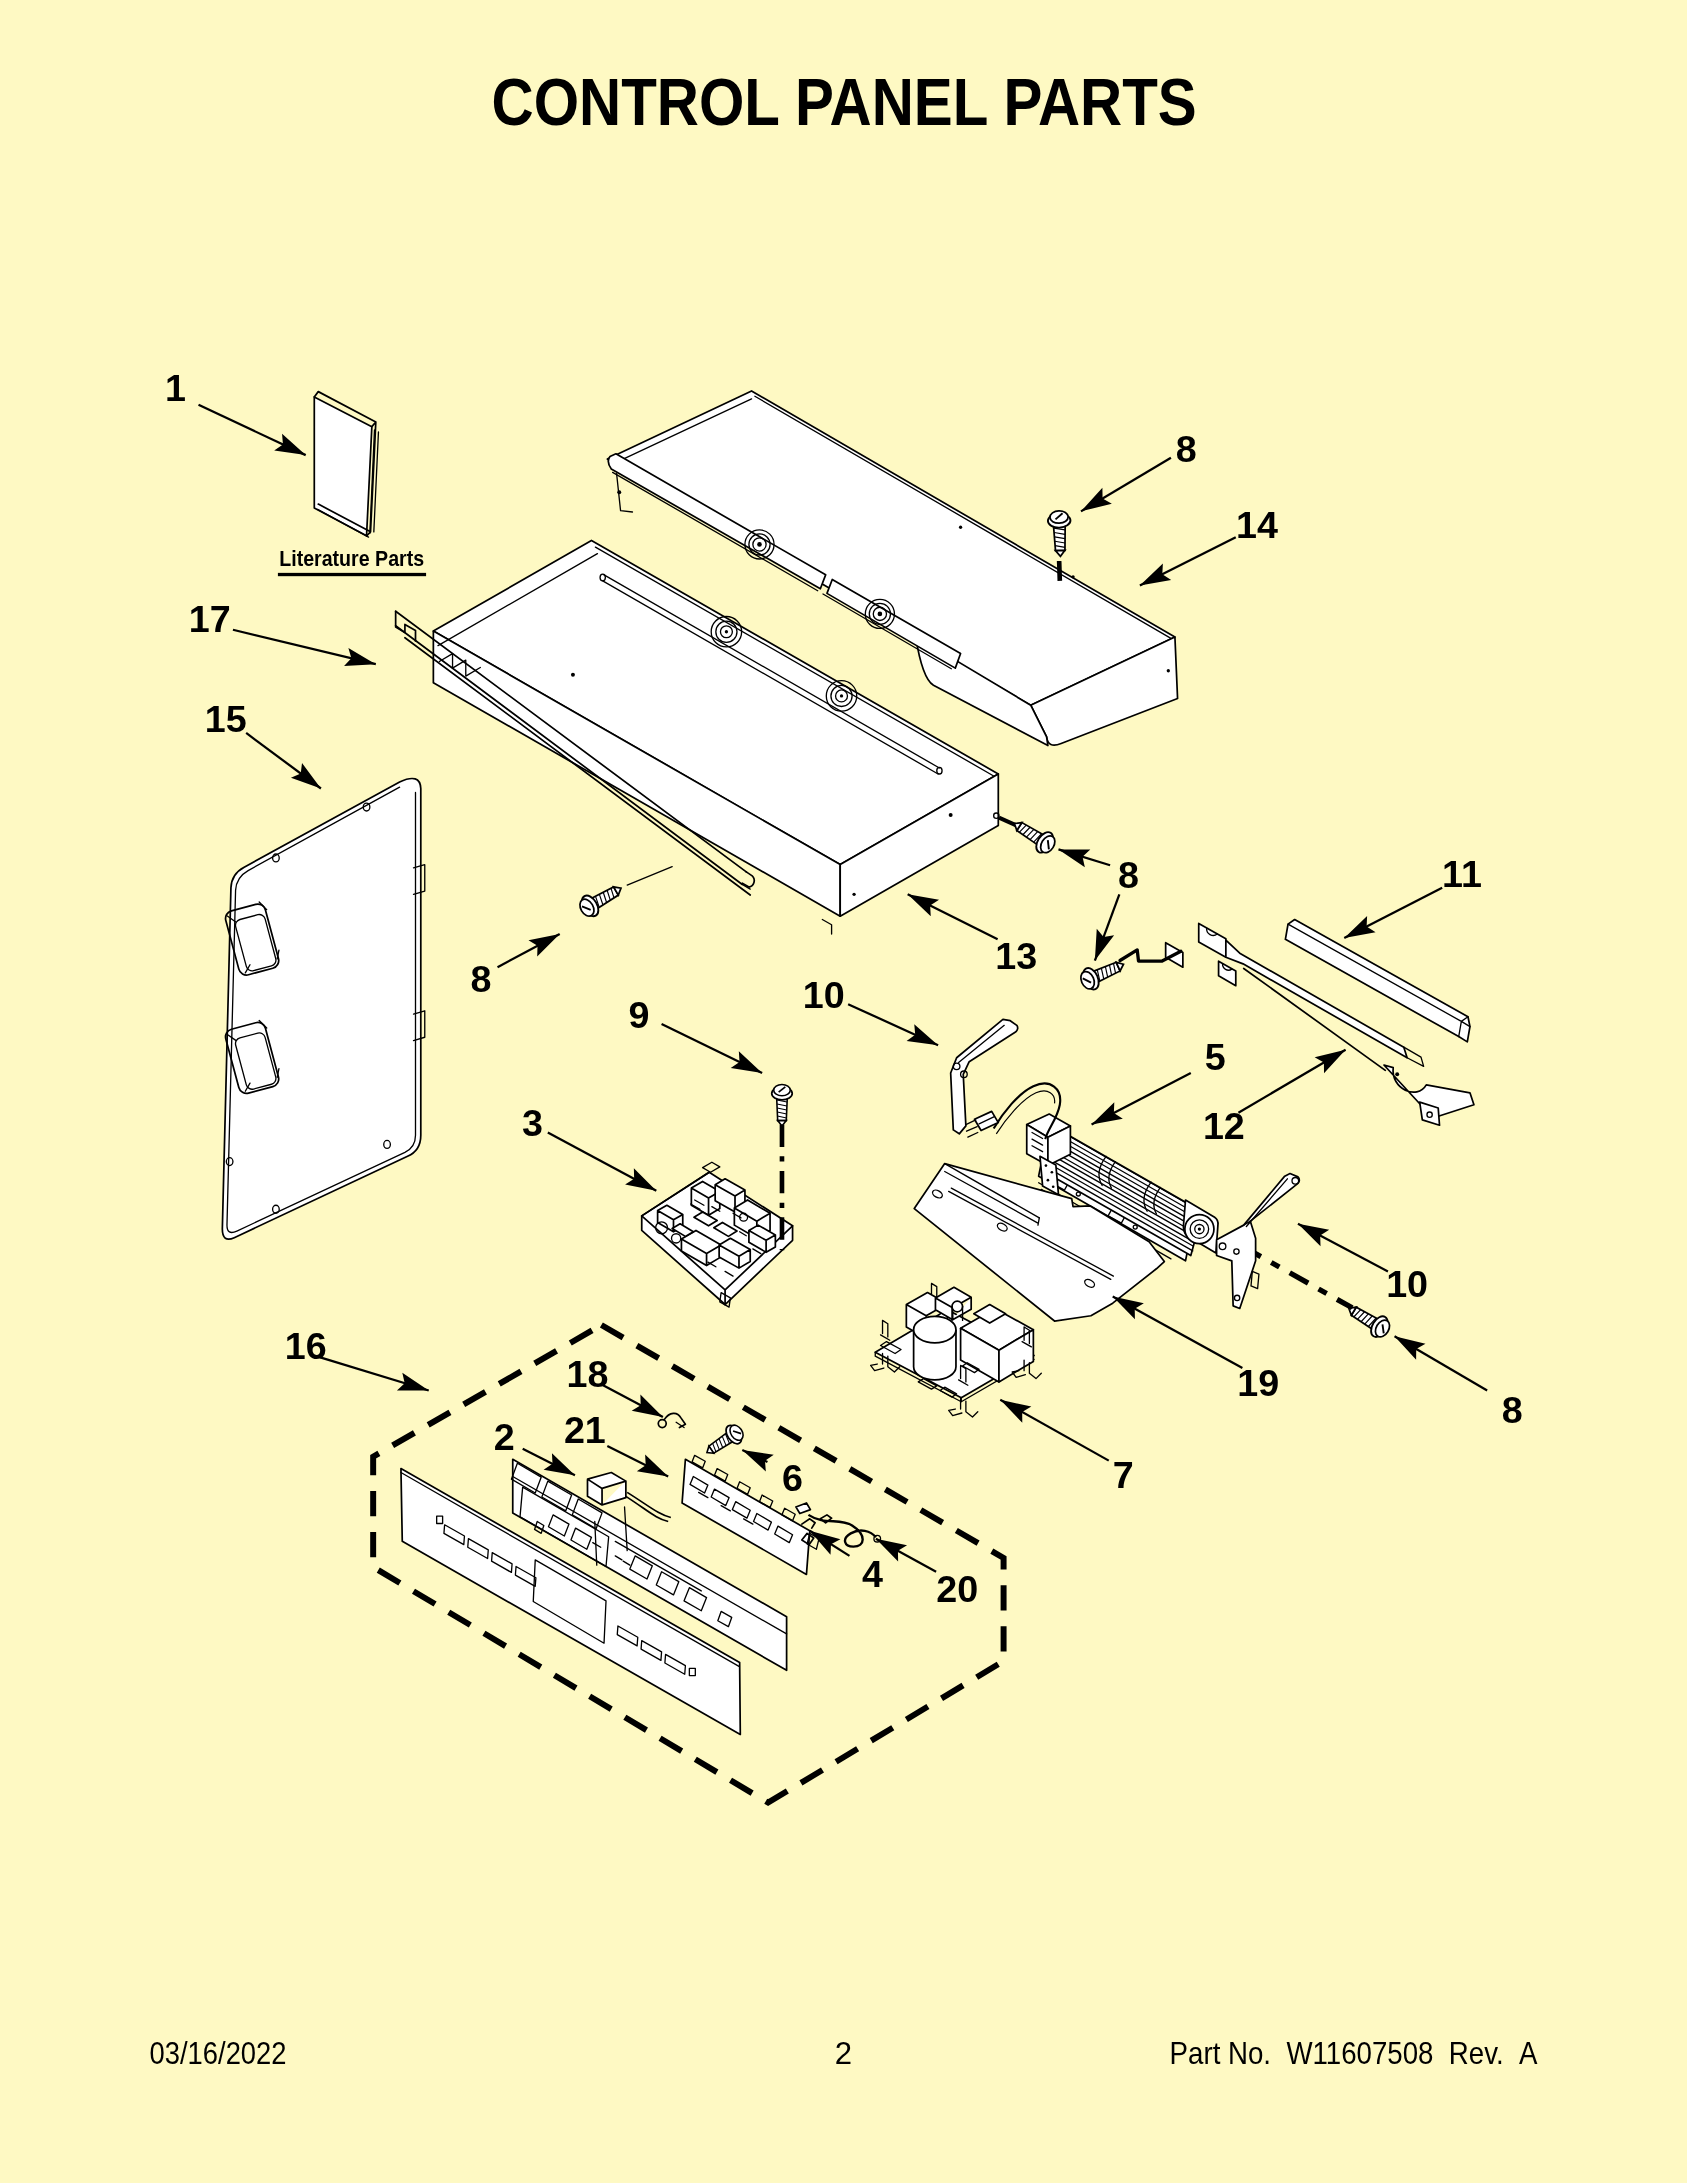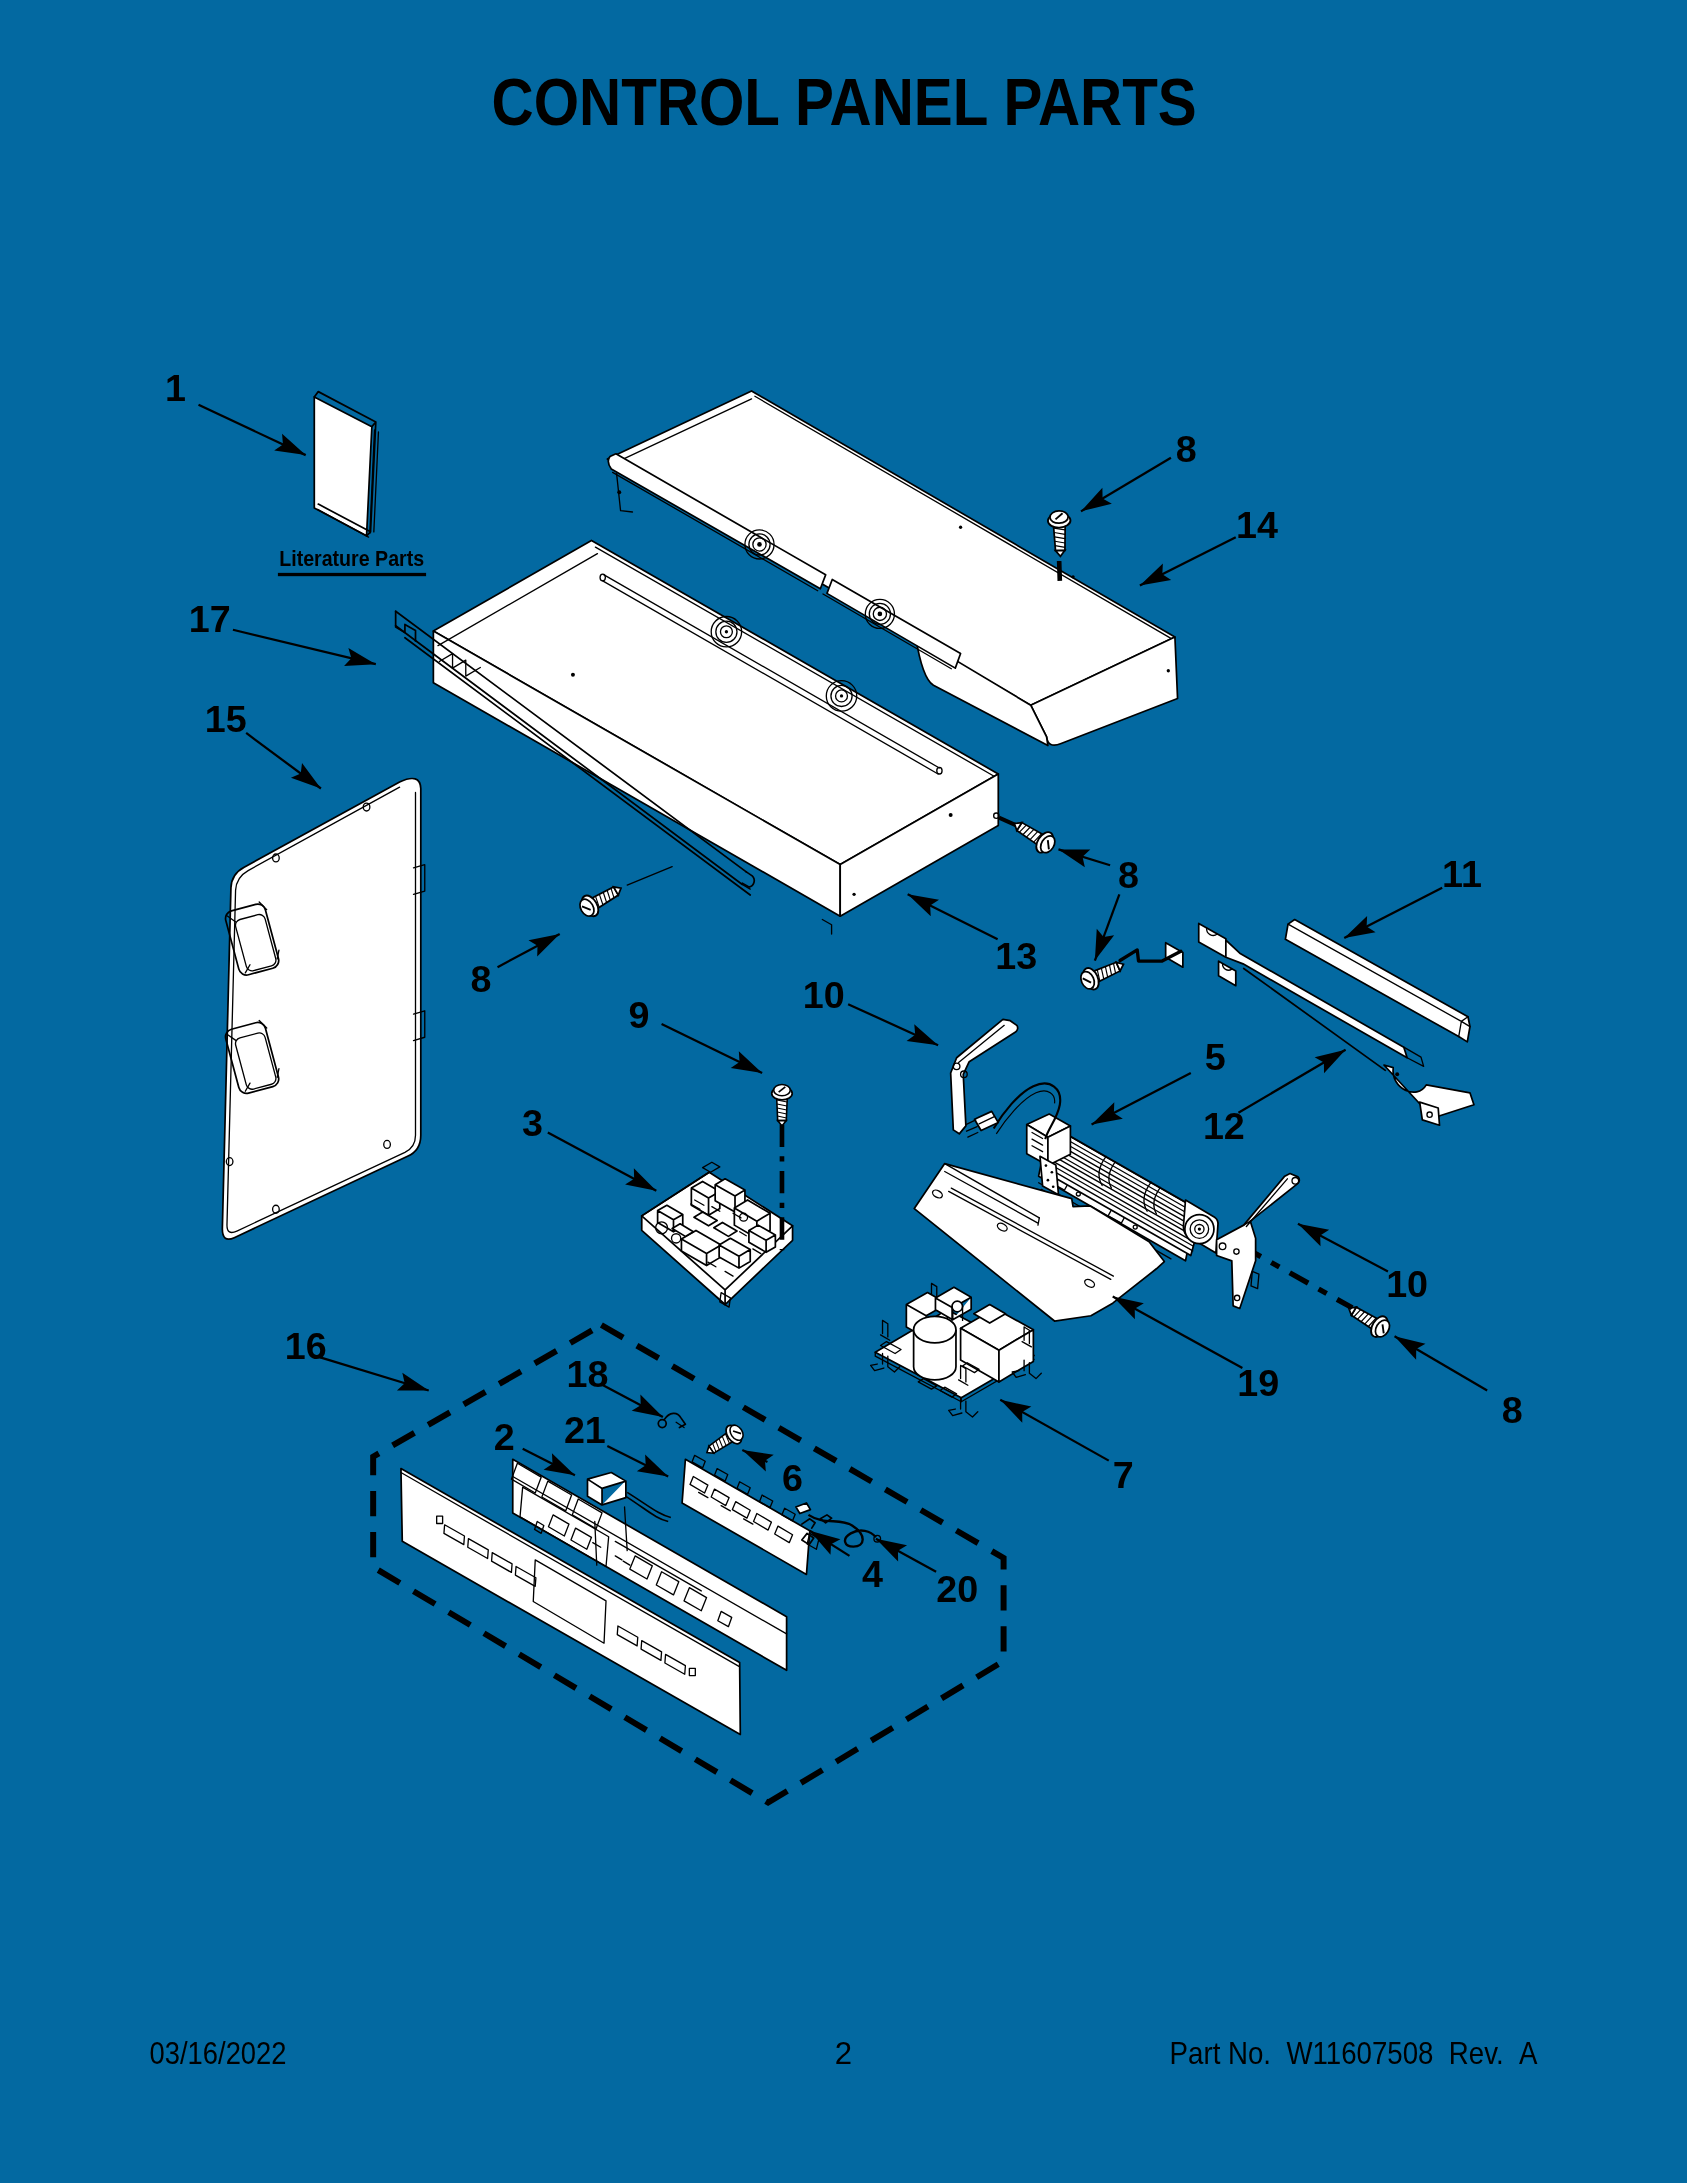--- a/index.html
+++ b/index.html
@@ -1,16 +1,16 @@
 <!DOCTYPE html>
 <html style="font-size:10.6px"><head>
 <meta charset="utf-8">
 <style>
 html,body{margin:0;padding:0;background:#fff;}
-#page{width:1687px;height:2183px;position:relative;background:#0369a1;overflow:hidden;}
+#page{width:1687px;height:2183px;position:relative;background:#fef9c3;overflow:hidden;}
 svg{position:absolute;left:0;top:0;}
 text{font-family:"Liberation Sans",sans-serif;fill:#000;}
 .lbl{font-size:57px;font-weight:bold;}
 .ft{font-size:47px;}
 .pt{fill:none;stroke:#000;stroke-width:2.6;stroke-linejoin:round;stroke-linecap:round;}
 .pt2{fill:none;stroke:#000;stroke-width:2;stroke-linejoin:round;stroke-linecap:round;}
 .wt{fill:#fff;stroke:#000;stroke-width:2.6;stroke-linejoin:round;}
 .lead{stroke:#000;stroke-width:3.4;fill:none;}
 .thick{stroke:#000;stroke-width:5;fill:none;stroke-linejoin:round;stroke-linecap:round;}
 </style>

